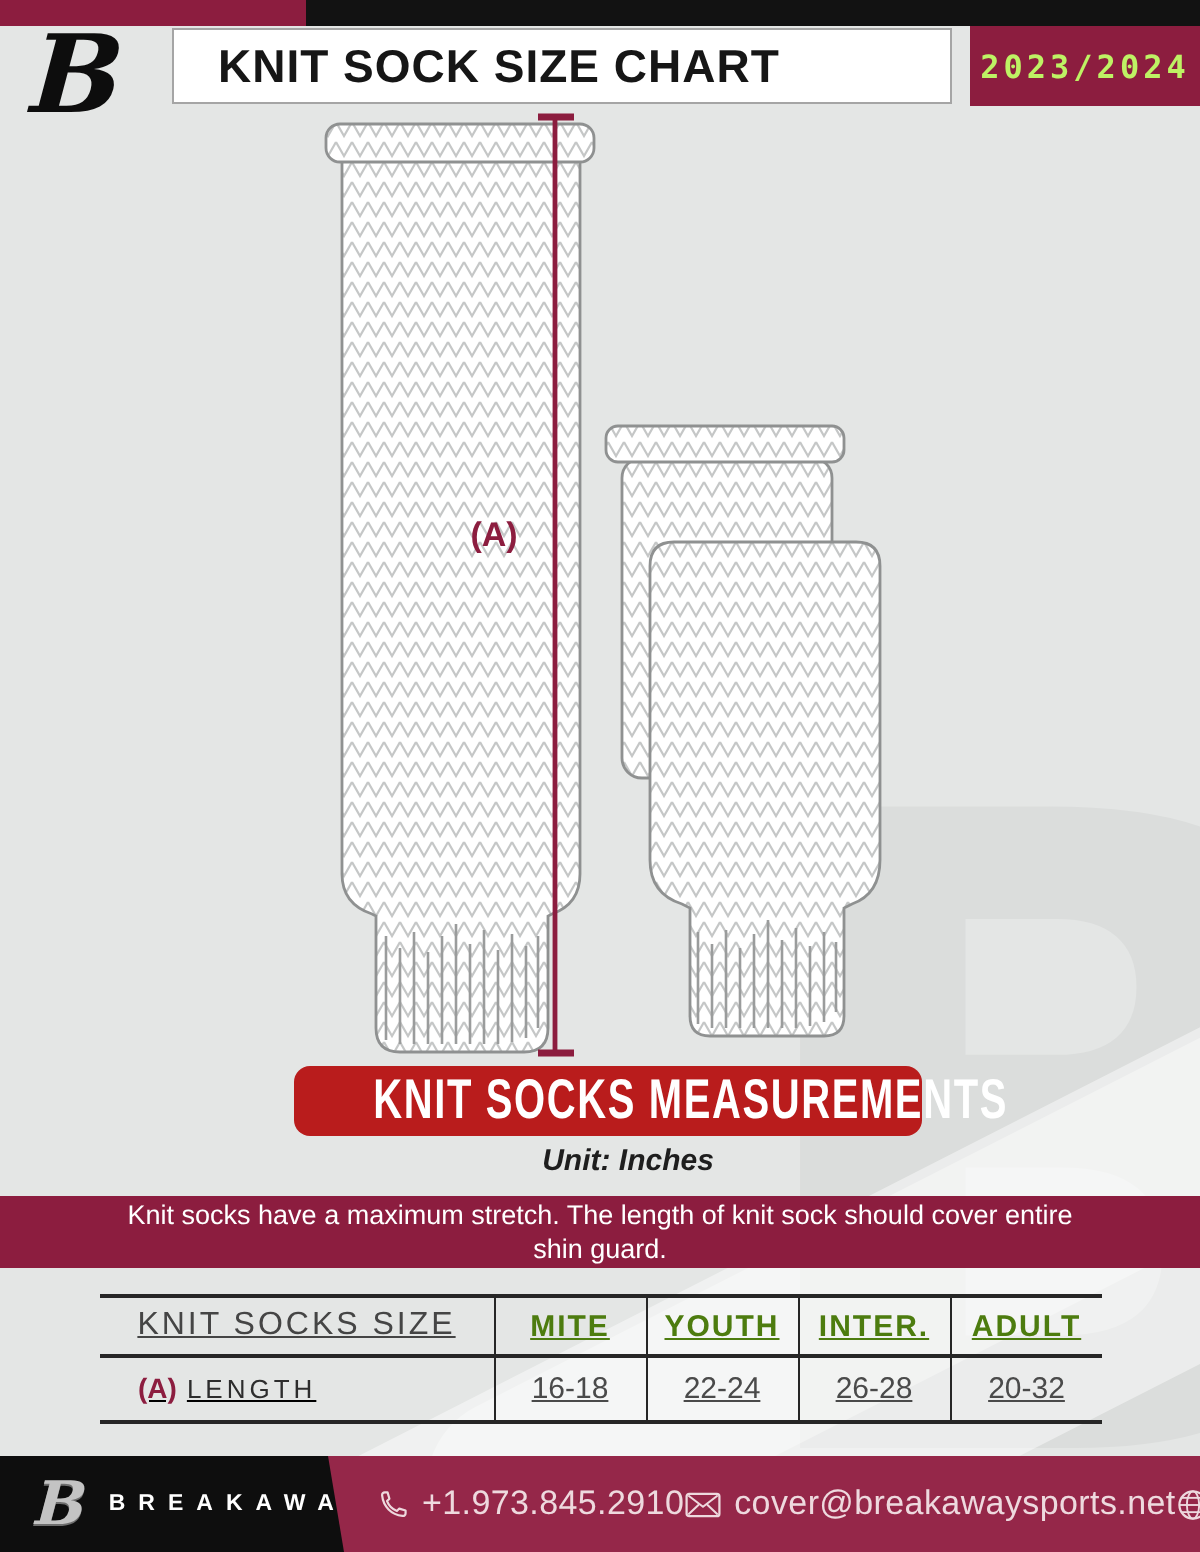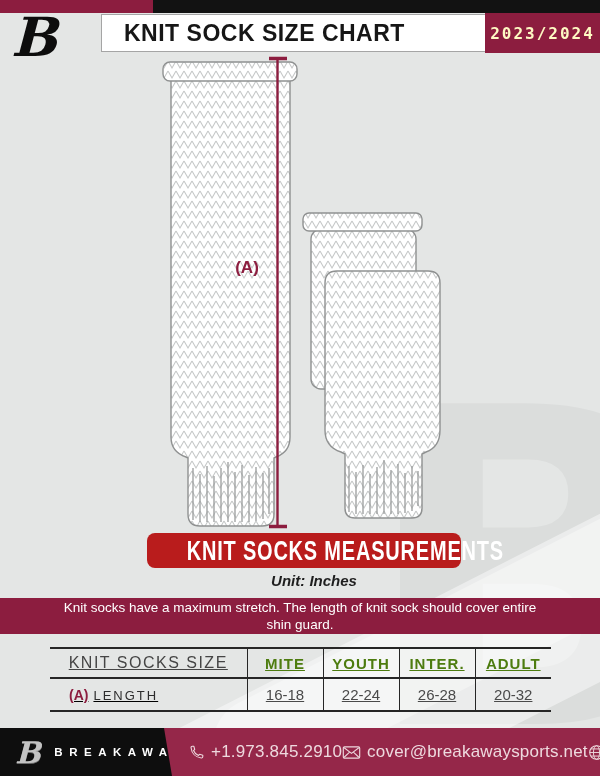--- a/index.html
+++ b/index.html
@@ -26,31 +26,31 @@
   }
   
   .strip-maroon{position:absolute;z-index:2;left:0;top:0;width:153px;height:13px;background:var(--maroon);}
   .strip-black{position:absolute;z-index:2;left:153px;top:0;width:447px;height:13px;background:#121212;}
   .brand-logo{
     position:absolute;z-index:2;left:16px;top:8px;
     font-family:"DejaVu Serif",serif;font-weight:bold;font-style:italic;
     font-size:54px;line-height:1.1;color:#0d0d0d;transform:skewX(-4deg);
   }
   .title-bar{
-    position:absolute;z-index:2;left:101px;top:14px;width:390px;height:38px;
+    position:absolute;z-index:2;left:86px;top:14px;width:390px;height:38px;
     background:#ffffff;border:1px solid #a5a5a5;box-sizing:border-box;
     display:flex;align-items:center;padding-left:22px;
   }
   .title-bar h1{
     margin:0;font-size:23px;font-weight:800;color:#161616;letter-spacing:0.5px;
   }
   .season-badge{
     position:absolute;z-index:2;left:485px;top:13px;width:115px;height:40px;
     background:var(--maroon);display:flex;align-items:center;justify-content:center;
-    color:#fef9c3;font-family:"DejaVu Sans Mono",monospace;font-weight:bold;
+    color:#bef264;font-family:"DejaVu Sans Mono",monospace;font-weight:bold;
     font-size:16px;letter-spacing:2px;
   }
   
   .sock-art{position:absolute;z-index:1;left:0;top:0;}
   .sock-art text{font-family:"Liberation Sans",sans-serif;}
   
   .measure-banner{
     position:absolute;z-index:2;left:147px;top:533px;width:314px;height:35px;
     background:#b91c1c;border-radius:8px;display:flex;align-items:center;
   }

